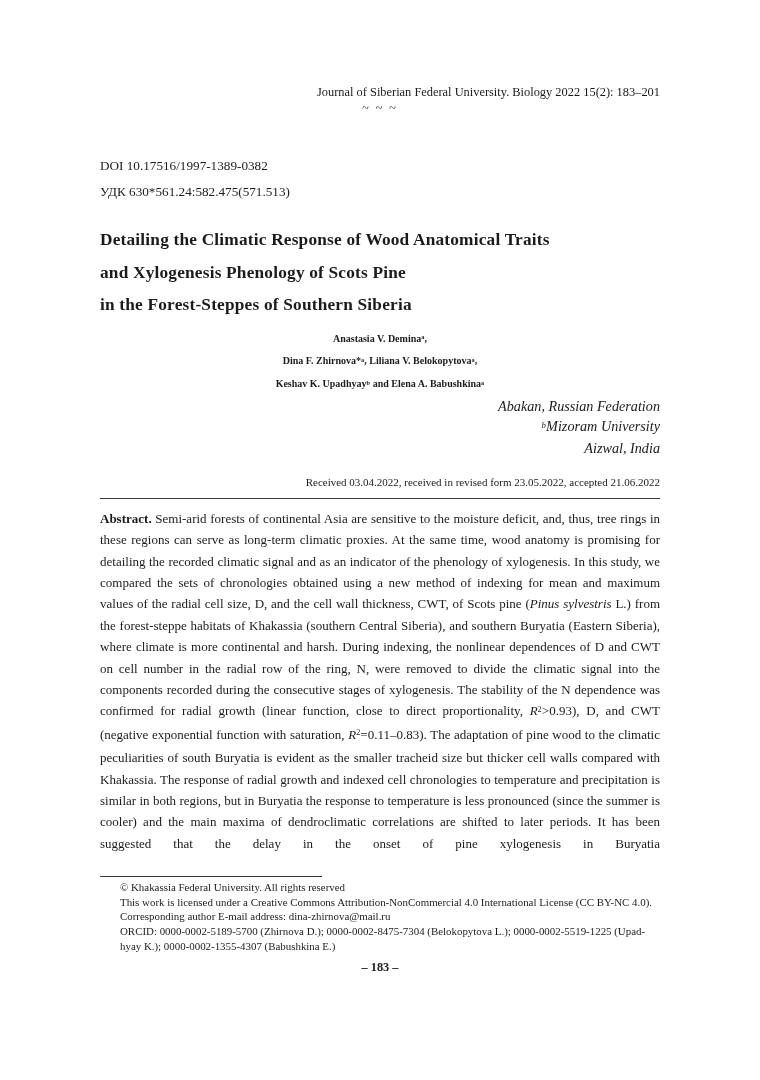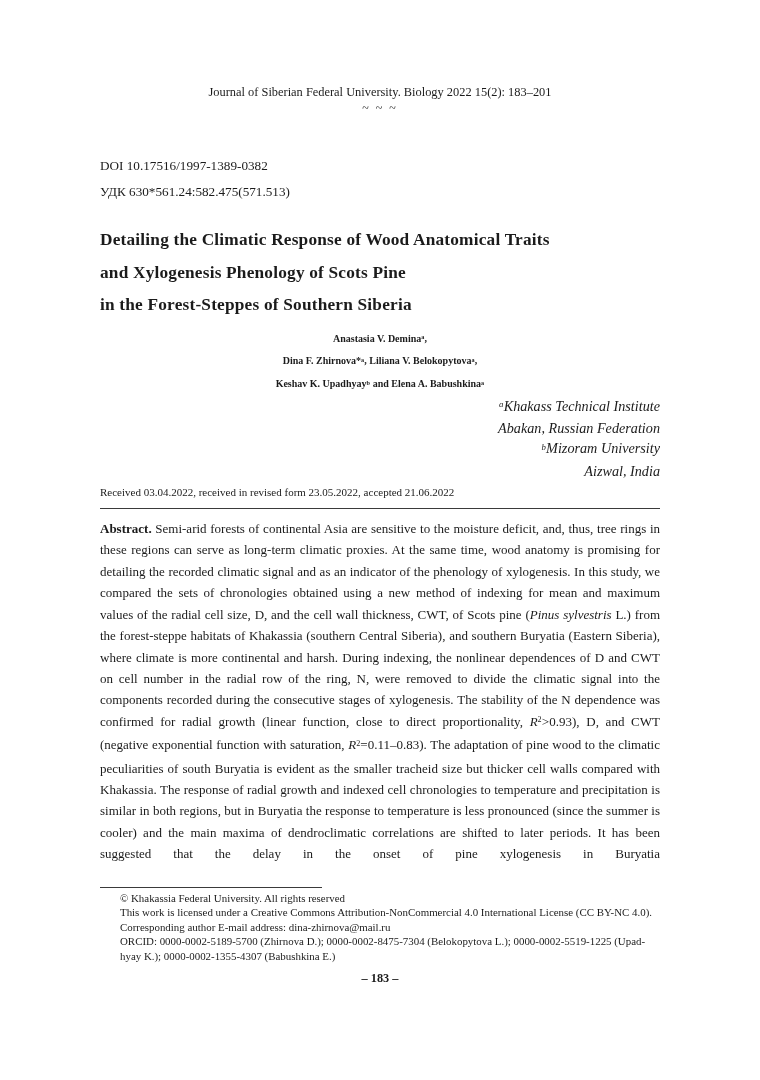--- a/index.html
+++ b/index.html
@@ -18,21 +18,21 @@
     position: relative;
     width: 560px;
     margin: 0 auto;
     padding-top: 84px;
   }
   .b   { font-weight: bold; }
   .i   { font-style: italic; }
   .sup { position: relative; top: -0.42em; font-size: 62%; letter-spacing: 0.2px; }
 
   .journal-line {
-    text-align: center;
+    text-align: right;
     font-size: 12.4px;
     line-height: 16px;
     white-space: nowrap;
   }
   .tildes {
     text-align: center;
     font-size: 12px;
     line-height: 14px;
     margin-top: 1px;
     letter-spacing: 2px;
@@ -61,22 +61,22 @@
     font-size: 10px;
     line-height: 21.8px;
   }
   .affiliations {
     text-align: right;
     font-style: italic;
     font-size: 14.2px;
     line-height: 20.3px;
   }
   .received {
-    margin-top: 4px;
-    text-align: left;
+    margin-top: 16px;
+    text-align: right;
     font-size: 11px;
     line-height: 14px;
     white-space: nowrap;
   }
   hr.rule-full {
     border: none;
     border-top: 1.4px solid #3a3a3a;
     margin: 9px 0 0 0;
   }
   .abstract {
@@ -134,21 +134,20 @@
       <div><span>in the Forest-Steppes of Southern Siberia</span></div>
     </div>
 
   <div class="authors">
       <div><span>Anastasia V. Demina</span><span class="sup">a</span><span>,</span></div>
       <div><span>Dina F. Zhirnova*</span><span class="sup">a</span><span>, Liliana V. Belokopytova</span><span class="sup">a</span><span>,</span></div>
       <div><span>Keshav K. Upadhyay</span><span class="sup">b</span><span> and Elena A. Babushkina</span><span class="sup">a</span></div>
     </div>
 
   <div class="affiliations">
-      <div><span class="sup">a</span><span>Khakass Technical Institute</span></div>
       <div><span>Abakan, Russian Federation</span></div>
       <div><span class="sup">b</span><span>Mizoram University</span></div>
       <div><span>Aizwal, India</span></div>
     </div>
 
   <div class="received">Received 03.04.2022, received in revised form 23.05.2022, accepted 21.06.2022</div>
 
   <hr class="rule-full">
 
   <p class="abstract"><span class="b">Abstract.</span><span> Semi-arid forests of continental Asia are sensitive to the moisture deficit, and, thus, tree rings in these regions can serve as long-term climatic proxies. At the same time, wood anatomy is promising for detailing the recorded climatic signal and as an indicator of the phenology of xylogenesis. In this study, we compared the sets of chronologies obtained using a new method of indexing for mean and maximum values of the radial cell size, D, and the cell wall thickness, CWT, of Scots pine (</span><span class="i">Pinus sylvestris</span><span> L.) from the forest-steppe habitats of Khakassia (southern Central Siberia), and southern Buryatia (Eastern Siberia), where climate is more continental and harsh. During indexing, the nonlinear dependences of D and CWT on cell number in the radial row of the ring, N, were removed to divide the climatic signal into the components recorded during the consecutive stages of xylogenesis. The stability of the N dependence was confirmed for radial growth (linear function, close to direct proportionality, </span><span class="i">R</span><span class="sup">2</span><span>&gt;0.93), D, and CWT (negative exponential function with saturation, </span><span class="i">R</span><span class="sup">2</span><span>=0.11–0.83). The adaptation of pine wood to the climatic peculiarities of south Buryatia is evident as the smaller tracheid size but thicker cell walls compared with Khakassia. The response of radial growth and indexed cell chronologies to temperature and precipitation is similar in both regions, but in Buryatia the response to temperature is less pronounced (since the summer is cooler) and the main maxima of dendroclimatic correlations are shifted to later periods. It has been suggested that the delay in the onset of pine xylogenesis in Buryatia</span></p>

